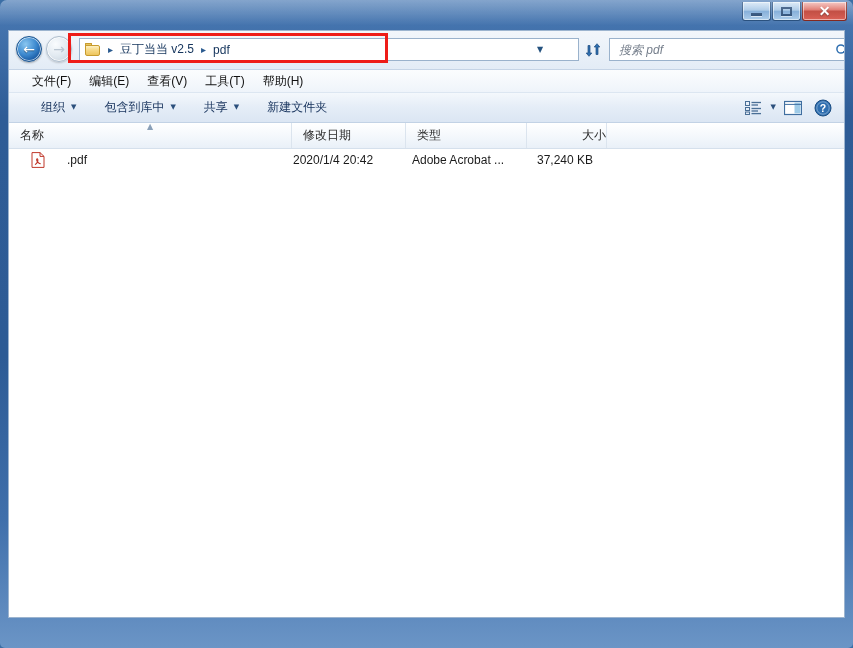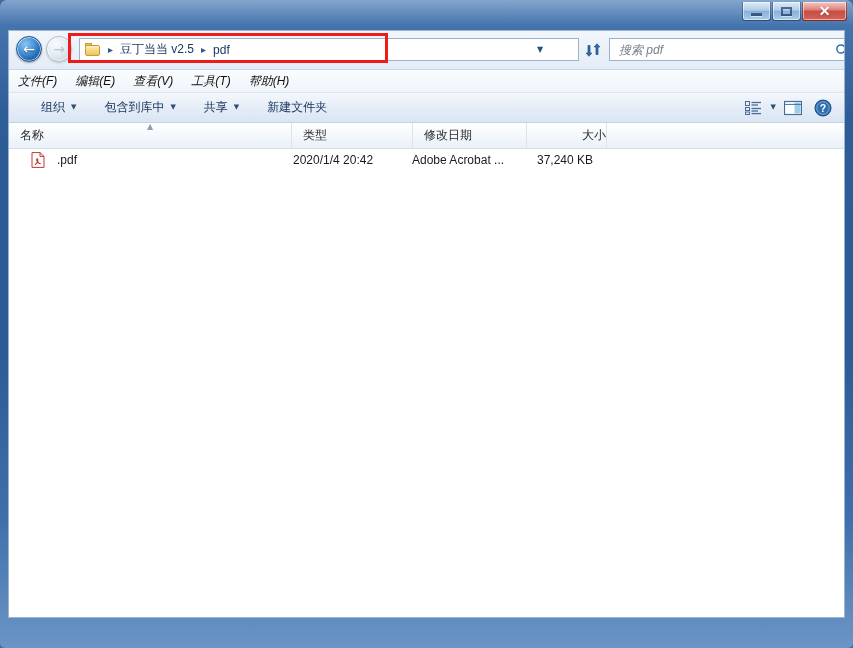--- a/index.html
+++ b/index.html
@@ -243,21 +243,21 @@
     cursor: default;
   }
 
   
   #menubar {
     height: 22px;
     background: linear-gradient(180deg, #fbfdfe 0%, #eff4fa 100%);
     border-bottom: 1px solid #dce6f1;
     display: flex;
     align-items: center;
-    font-style: italic;
+    padding-left: 14px;
   }
   .menu-item {
     font-size: 12px;
     color: #111;
     padding: 2px 9px;
     cursor: default;
     white-space: nowrap;
   }
 
   
@@ -349,21 +349,21 @@
     cursor: default;
     font-size: 12px;
     color: #1b1b1b;
   }
   .cell-name {
     width: 283px;
     display: flex;
     align-items: center;
     padding-left: 22px;
     box-sizing: border-box;
-    gap: 12px;
+    gap: 22px;
   }
   .cell-date { width: 114px; box-sizing: border-box; padding-left: 1px; }
   .cell-type { width: 121px; box-sizing: border-box; padding-left: 6px;
                white-space: nowrap; overflow: hidden; text-overflow: ellipsis; }
   .cell-size { width: 80px; box-sizing: border-box; padding-left: 10px; }
   .pdf-icon { width: 14px; height: 16px; position: relative; flex: 0 0 auto; }
 
   
   #statusbar {
     height: 64px;
@@ -552,25 +552,25 @@
           </svg>
         </div>
       </div>
     </div>
 
     <div id="column-headers">
       <div class="col-header" id="col-name">
         <span class="sort-arrow">▲</span>
         <span>名称</span>
       </div>
+      <div class="col-header" id="col-date">
+        <span>修改日期</span>
+      </div>
       <div class="col-header" id="col-type">
         <span>类型</span>
-      </div>
-      <div class="col-header" id="col-date">
-        <span>修改日期</span>
       </div>
       <div class="col-header" id="col-size">
         <span>大小</span>
       </div>
       <div class="col-header" id="col-filler"></div>
     </div>
 
     <div id="file-list">
       <div class="file-row">
         <div class="cell-name">

